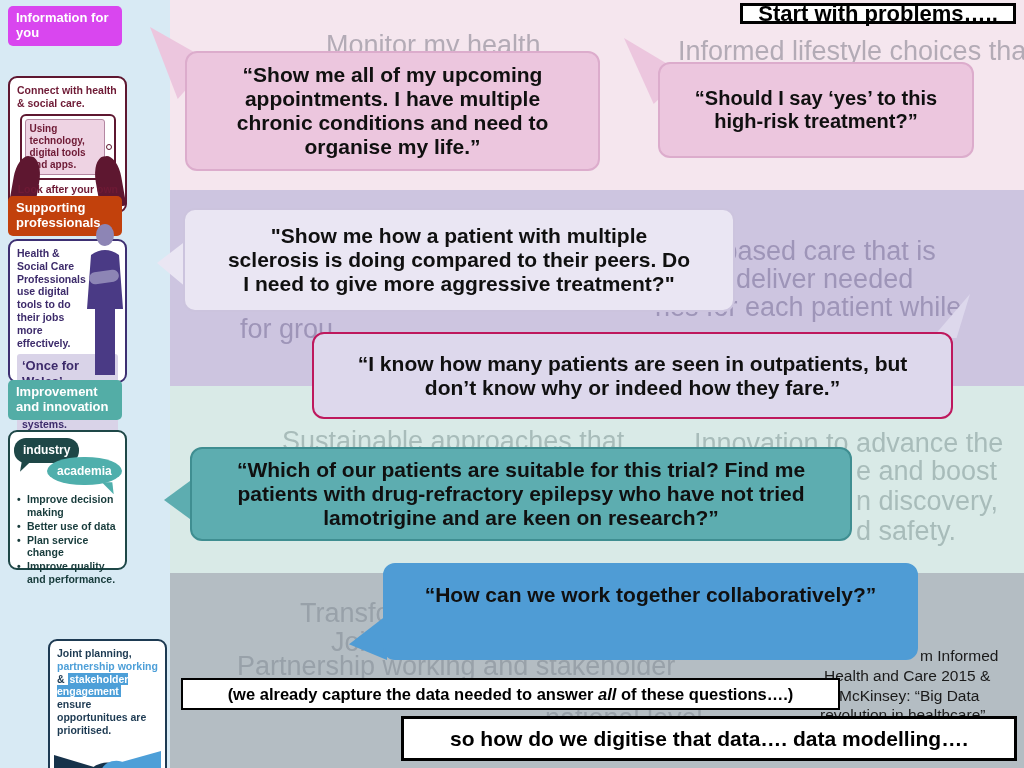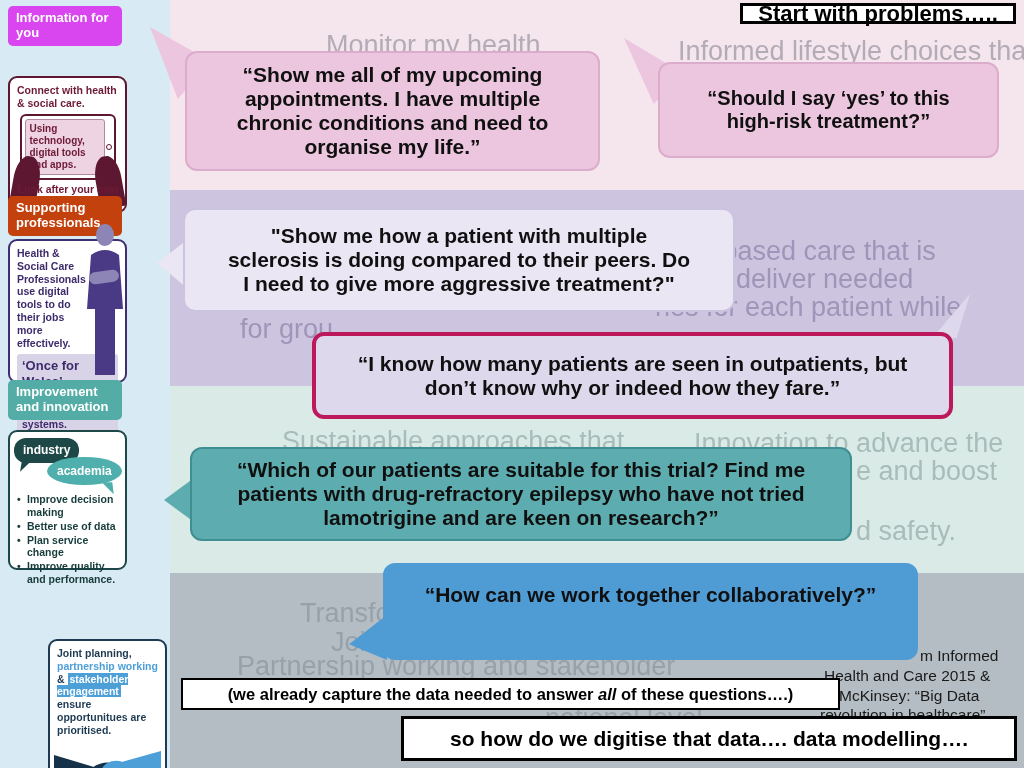--- a/index.html
+++ b/index.html
@@ -16,21 +16,21 @@
   .bgtext{position:absolute;font-size:27px;z-index:1;white-space:nowrap;}
   .g1{color:#b3abb6}.g2{color:#9e95b8}.g3{color:#a8bcba}.g4{color:#98a1a9}
 
   
   .bubble{position:absolute;z-index:2;border-radius:12px;display:flex;
     align-items:center;justify-content:center;text-align:center;
     font-weight:bold;color:#101010;box-sizing:border-box;padding:6px 10px;}
   .bubble .txt{white-space:pre-line;}
   .pink{background:#ecc6de;border:2px solid #dcaccc;}
   .whitebub{background:#eae6f3;border:2px solid #ccc4de;}
-  .lav{background:#ddd8ec;border:4px solid #be185d;}
+  .lav{background:#ddd8ec;border:2px solid #be185d;}
   .tealbub{background:#5dadb0;border:2px solid #3f8e91;}
   .bluebub{background:#4f9cd5;border:2px solid #4f9cd5;}
   .tail{position:absolute;z-index:2;}
 
   
   .notebox{position:absolute;background:#ffffff;border:2px solid #000;
     font-weight:bold;color:#000;display:flex;align-items:center;
     justify-content:center;box-sizing:border-box;z-index:4;}
   .cite{position:absolute;z-index:1;font-size:15.5px;color:#1a1a1a;white-space:nowrap;}
 
@@ -94,20 +94,21 @@
 
   <div class="bgtext g1" style="left:326px;top:30px;">Monitor my health</div>
   <div class="bgtext g1" style="left:678px;top:36px;">Informed lifestyle choices that</div>
   <div class="bgtext g2" style="left:655px;top:236px;">ence-based care that is</div>
   <div class="bgtext g2" style="left:655px;top:264px;">ven to deliver needed</div>
   <div class="bgtext g2" style="left:655px;top:292px;">hes for each patient while</div>
   <div class="bgtext g2" style="left:240px;top:314px;">for grou</div>
   <div class="bgtext g3" style="left:282px;top:426px;">Sustainable approaches that</div>
   <div class="bgtext g3" style="left:694px;top:428px;">Innovation to advance the</div>
   <div class="bgtext g3" style="left:856px;top:456px;">e and boost</div>
+  <div class="bgtext g3" style="left:856px;top:486px;">n discovery,</div>
   <div class="bgtext g3" style="left:856px;top:516px;">d safety.</div>
   <div class="bgtext g4" style="left:300px;top:598px;">Transfo</div>
   <div class="bgtext g4" style="left:331px;top:627px;">Joi</div>
   <div class="bgtext g4" style="left:237px;top:651px;">Partnership working and stakeholder</div>
   <div class="bgtext g4" style="left:545px;top:703px;">national level</div>
 
   <div class="cite" style="left:920px;top:647px;">m Informed</div>
   <div class="cite" style="left:824px;top:667px;">Health and Care 2015  &amp;</div>
   <div class="cite" style="left:839px;top:687px;">McKinsey: “Big Data</div>
   <div class="cite" style="left:820px;top:706px;">revolution in healthcare”</div>
@@ -123,21 +124,21 @@
   <div class="tail" style="left:164px;top:478px;width:30px;height:44px;background:#5dadb0;clip-path:polygon(0 50%,100% 0,100% 100%);"></div>
   <div class="tail" style="left:349px;top:615px;width:38px;height:45px;background:#4f9cd5;clip-path:polygon(0 65%,100% 0,100% 100%);z-index:3;"></div>
 
   <div class="bubble pink" style="left:185px;top:51px;width:415px;height:120px;font-size:21px;">
     <span class="txt">“Show me all of my upcoming
 appointments. I have multiple
 chronic conditions and need to
 organise my life.”</span>
   </div>
 
-  <div class="bubble pink" style="left:658px;top:62px;width:341px;height:96px;font-size:20px;">
+  <div class="bubble pink" style="left:658px;top:62px;width:316px;height:96px;font-size:20px;">
     <span class="txt">“Should I say ‘yes’ to this
 high-risk treatment?”</span>
   </div>
 
   <div class="bubble whitebub" style="left:183px;top:208px;width:552px;height:104px;font-size:21px;">
     <span class="txt">"Show me how a patient with multiple
 sclerosis is doing compared to their peers. Do
 I need to give more aggressive treatment?"</span>
   </div>
 

